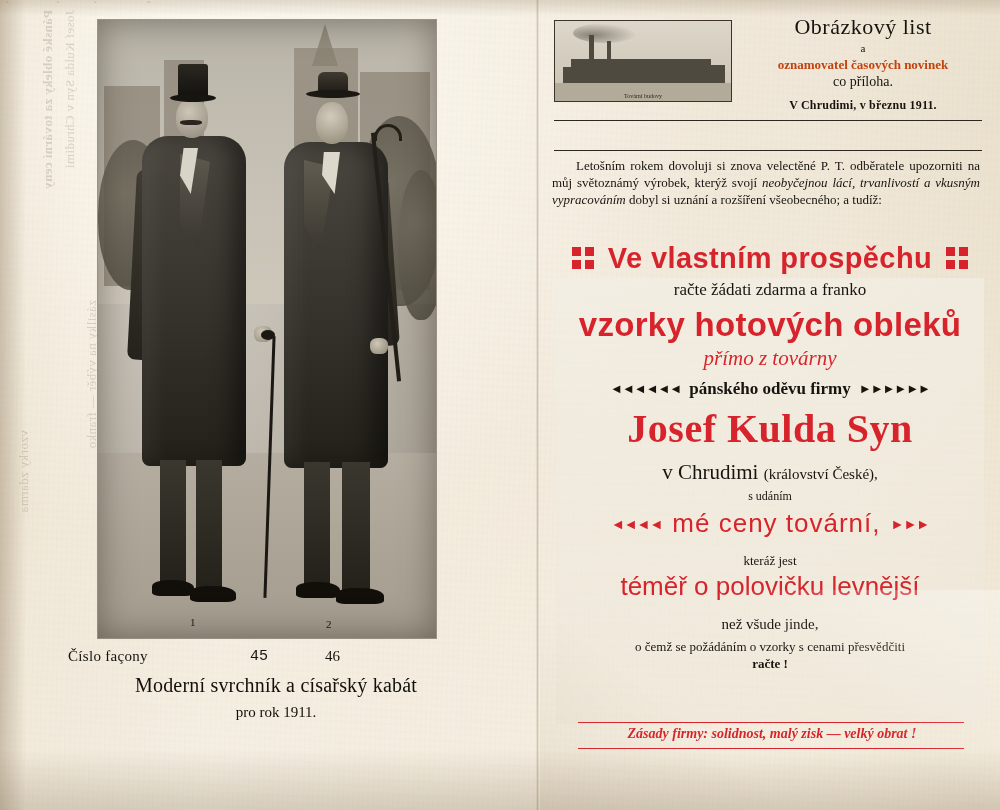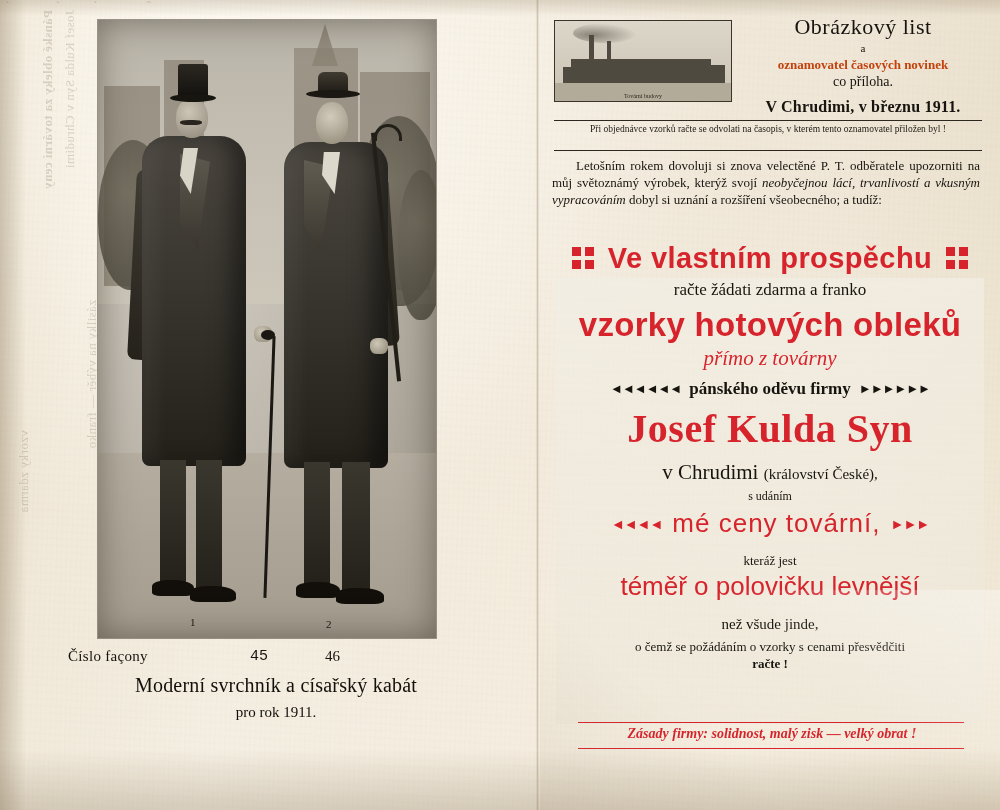--- a/index.html
+++ b/index.html
@@ -286,21 +286,21 @@
     background: radial-gradient(ellipse at 30% 60%, rgba(70,64,54,.55), rgba(70,64,54,0) 70%);
     border-radius: 50%;
   }
   .fc-cap { position:absolute; left: 0; bottom: 2px; width:100%; text-align:center; font-size: 6px; color:#2b261e; }
 
   .mh-text { position:absolute; left: 190px; top: 8px; width: 250px; text-align:center; }
   .mh-1 { font-size: 22px; color:#17140f; letter-spacing: .5px; }
   .mh-a { font-size: 11px; color:#17140f; margin-top: 2px; }
   .mh-2 { font-size: 13px; color:#c2410c; margin-top: 3px; font-weight: bold; }
   .mh-3 { font-size: 14px; color:#17140f; margin-top: 1px; }
-  .mh-4 { font-size: 16px; color:#17140f; margin-top: 8px; font-weight: bold; letter-spacing:.2px; }
+  .mh-4 { font-size: 12px; color:#17140f; margin-top: 8px; font-weight: bold; letter-spacing:.2px; }
 
   .rule-thin {
     position:absolute; left: 6px; width: 428px; height: 1px; background:#2c271f;
   }
   .r1 { top: 120px; }
   .r2 { top: 150px; }
 
   .note {
     position:absolute; left: 10px; top: 124px; width: 420px;
     font-size: 9.5px; line-height: 1.25; color:#1d1913; text-align:center;
@@ -476,21 +476,20 @@
       <div class="mh-text">
         <div class="mh-1">Obrázkový list</div>
         <div class="mh-a">a</div>
         <div class="mh-2">oznamovatel časových novinek</div>
         <div class="mh-3">co příloha.</div>
         <div class="mh-4">V Chrudimi, v březnu 1911.</div>
       </div>
     </div>
 
     <div class="rule-thin r1"></div>
-    <div class="note">Při objednávce vzorků račte se odvolati na časopis, v kterém tento oznamovatel přiložen byl !</div>
     <div class="rule-thin r2"></div>
 
     <div class="para">
       <span>Letošním rokem dovoluji si znova velectěné P. T. odběratele upozorniti na můj světoznámý výrobek, kterýž svojí </span><i>neobyčejnou lácí, trvanlivostí a vkusným vypracováním</i><span> dobyl si uznání a rozšíření všeobecného; a tudíž:</span>
     </div>
 
     <div class="band">
       <span class="sq4">
           <span></span>
           <span></span>

